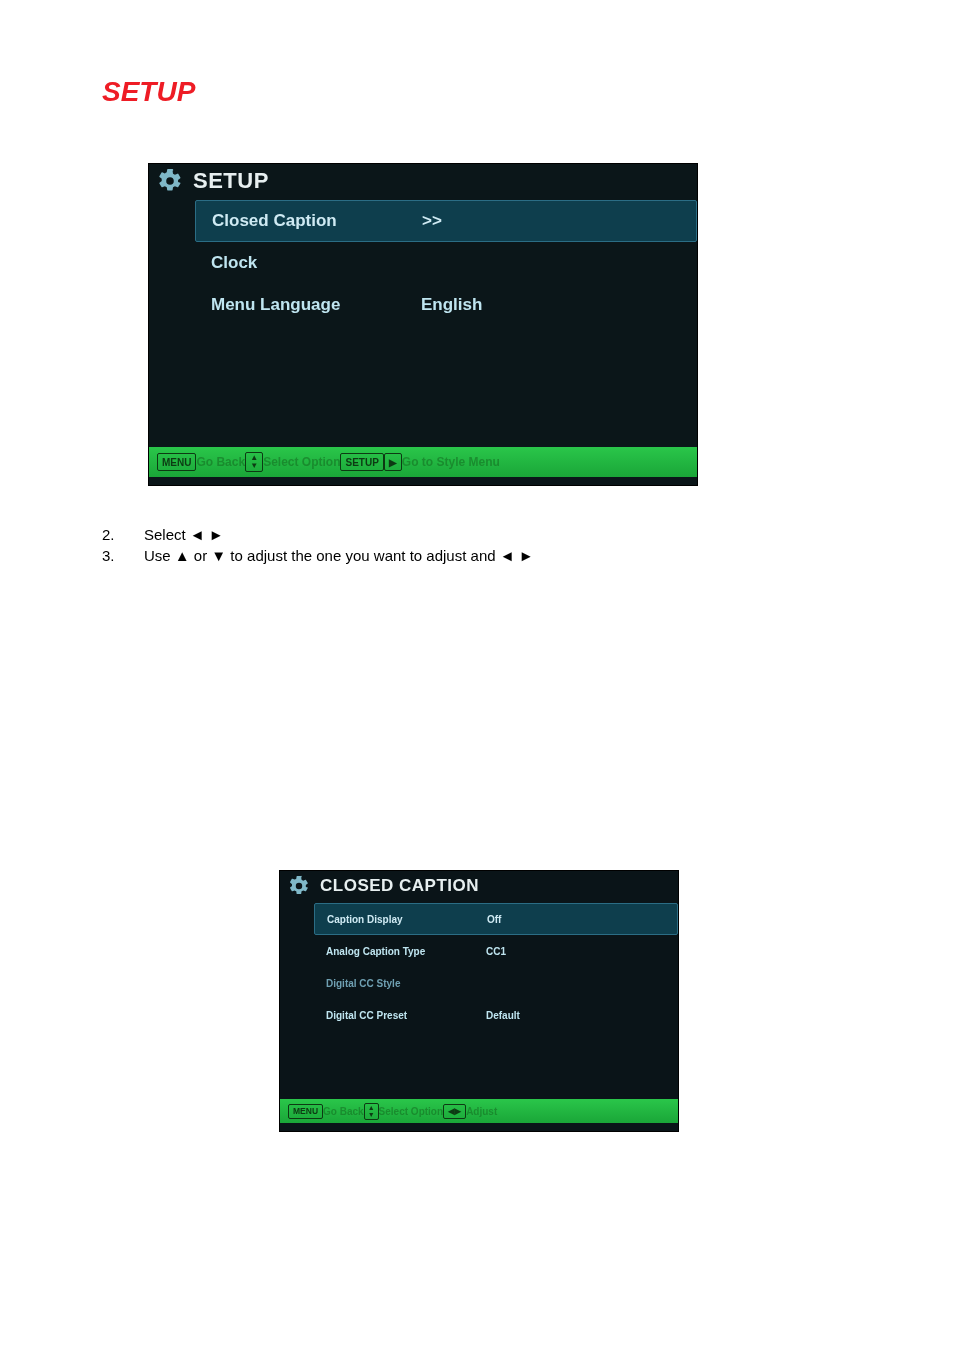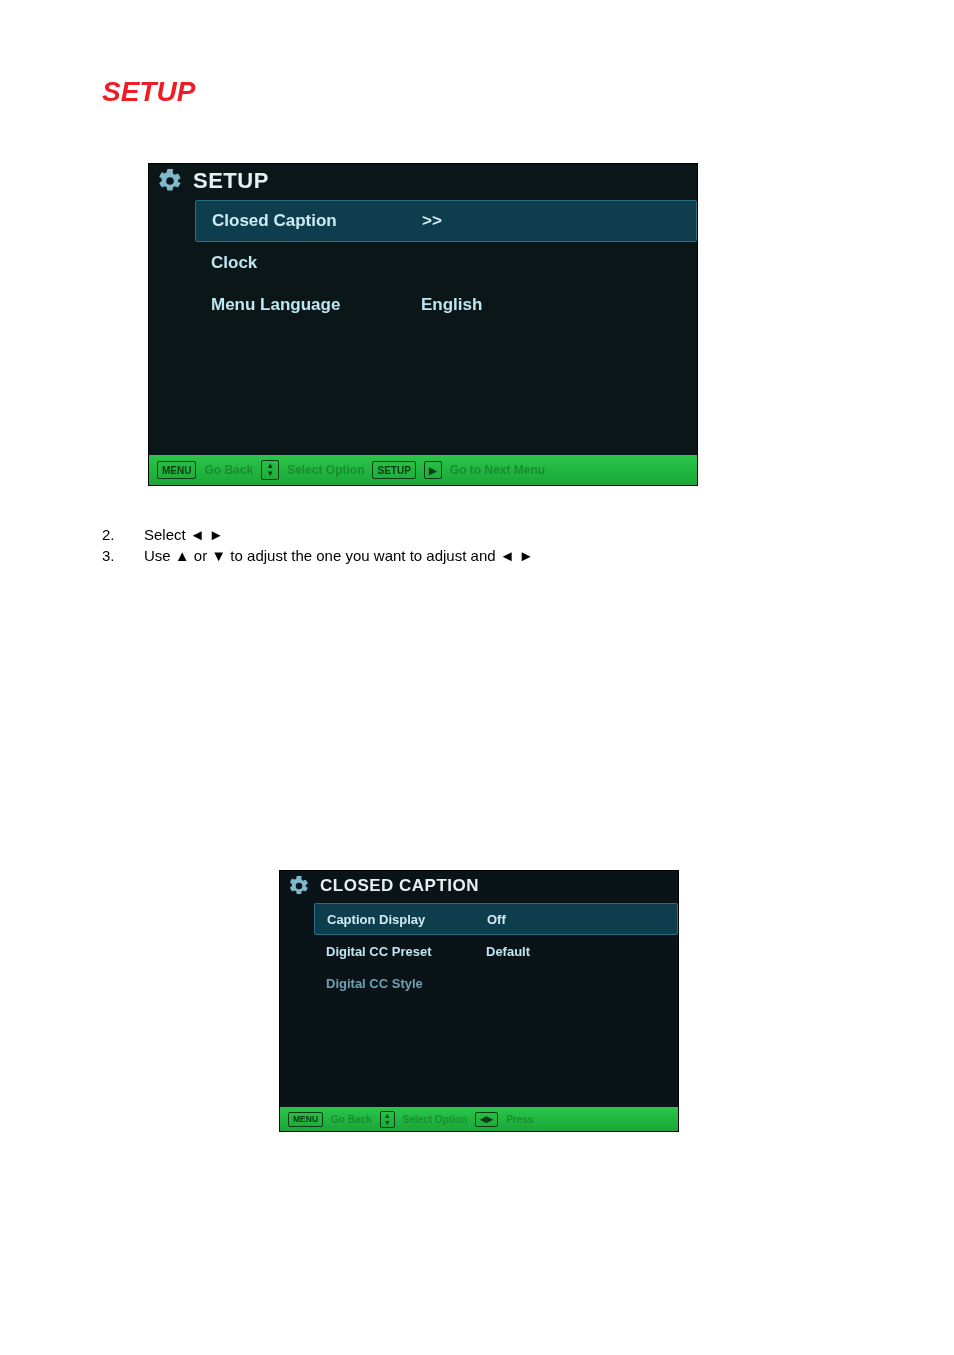--- a/index.html
+++ b/index.html
@@ -60,26 +60,26 @@
     background: #0e3e4d;
     border: 1px solid #2b6d85;
     border-radius: 2px;
   }
   .menu-row.selected .label,
   .menu-row.selected .value { color: #cfeaf3; }
   .menu-row.dim .label,
   .menu-row.dim .value { color: #6fa0b2; }
   .footer-bar {
     position: absolute;
-    bottom: 0; left: 0; right: 0;
+    bottom: 8px; left: 0; right: 0;
     height: 30px;
     background: linear-gradient(180deg, #2ac64a 0%, #1aa638 100%);
     display: flex;
     align-items: center;
-    gap: 8px;
+    gap: 0;
     padding: 11px 8px;
     font-size: 12px;
     color: #0d3a13;
     font-weight: 600;
   }
   .kbd-badge {
     display: inline-flex;
     align-items: center;
     justify-content: center;
     min-width: 34px;
@@ -123,21 +123,21 @@
     left: 279px;
     width: 400px;
     height: 262px;
     background: linear-gradient(180deg, #0a1418 0%, #0a1418 82%, #0a1418 100%);
     border: 1px solid #000;
     overflow: hidden;
   }
   .screenshot2 .shot-title { font-size: 17px; }
   .screenshot2 .gear-icon { width: 22px; height: 22px; }
   .screenshot2 .menu-panel { margin-left: 34px; }
-  .screenshot2 .menu-row { height: 32px; font-size: 13px; padding-left: 12px; }
+  .screenshot2 .menu-row { height: 32px; font-size: 10px; padding-left: 12px; }
   .screenshot2 .menu-row .label { flex: 0 0 160px; }
   .screenshot2 .footer-bar { height: 24px; font-size: 10px; }
   .screenshot2 .kbd-badge { min-width: 28px; height: 15px; font-size: 8.5px; }
   .screenshot2 .arrow-badge { width: 15px; height: 17px; font-size: 7px; line-height: 7px; }
 
 </style>
 </head>
 <body>
 
 <div class="page-heading">SETUP</div>
@@ -170,21 +170,21 @@
   <div class="footer-bar">
     <span class="kbd-badge">MENU</span>
     <span class="footer-hint">Go Back</span>
     <span class="arrow-badge">
         <span>▲</span>
         <span>▼</span>
       </span>
     <span class="footer-hint">Select Option</span>
     <span class="kbd-badge">SETUP</span>
     <span class="kbd-badge" style="min-width:18px">▶</span>
-    <span class="footer-hint">Go to Next Menu</span>
+    <span class="footer-hint">Go to Style Menu</span>
   </div>
 </div>
 
 <div class="instructions">
   <div class="row">
     <span class="num">2.</span>
     <span>Select ◄    ►</span>
   </div>
   <div class="row">
     <span class="num">3.</span>
@@ -201,33 +201,37 @@
     </span>
     <span class="shot-title">CLOSED CAPTION</span>
   </div>
 
   <div class="menu-panel">
     <div class="menu-row selected">
       <span class="label">Caption Display</span>
       <span class="value">Off</span>
     </div>
     <div class="menu-row">
-      <span class="label">Digital CC Preset</span>
-      <span class="value">Default</span>
+      <span class="label">Analog Caption Type</span>
+      <span class="value">CC1</span>
     </div>
     <div class="menu-row dim">
       <span class="label">Digital CC Style</span>
       <span class="value"></span>
+    </div>
+    <div class="menu-row">
+      <span class="label">Digital CC Preset</span>
+      <span class="value">Default</span>
     </div>
   </div>
 
   <div class="footer-bar">
     <span class="kbd-badge">MENU</span>
     <span class="footer-hint">Go Back</span>
     <span class="arrow-badge">
         <span>▲</span>
         <span>▼</span>
       </span>
     <span class="footer-hint">Select Option</span>
     <span class="kbd-badge" style="min-width:22px">◀▶</span>
-    <span class="footer-hint">Press</span>
+    <span class="footer-hint">Adjust</span>
   </div>
 </div>
 
 </body></html>

